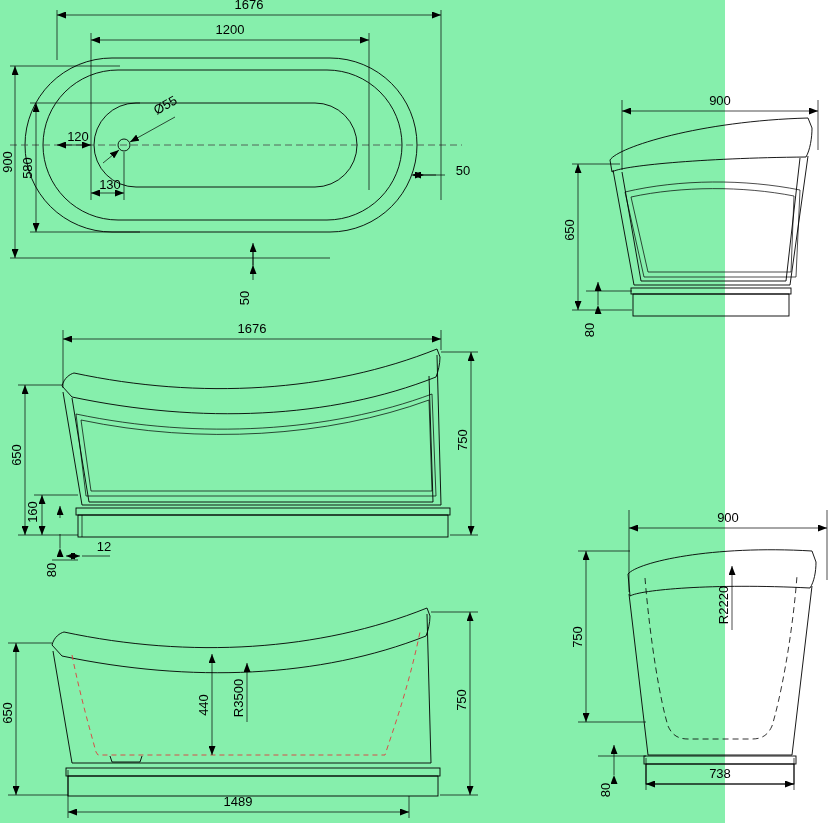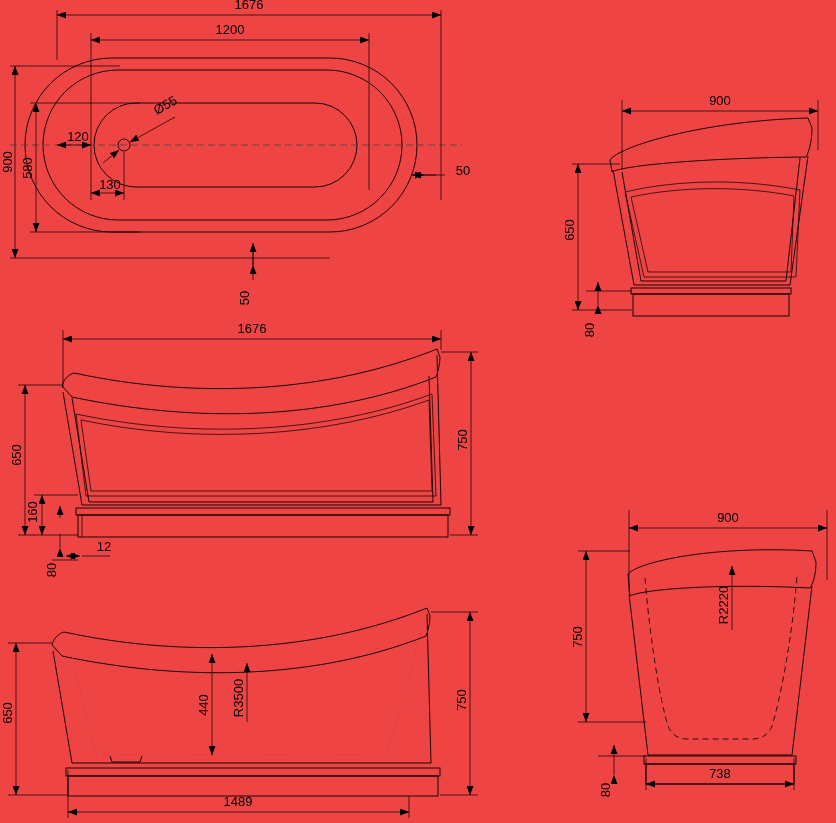--- a/index.html
+++ b/index.html
@@ -1,21 +1,21 @@
 <!DOCTYPE html>
 <html><head>
 <meta charset="utf-8">
 <style>
   html,body{margin:0;padding:0;background:#ffffff;}
   body{
     width:836px;height:823px;
     font-family:"Liberation Sans", sans-serif;
     overflow:hidden;
   }
-  #sheet{position:relative;width:836px;height:823px;background:#ef4444;}
+  #sheet{position:relative;width:725px;height:823px;background:#86efac;}
   svg#cad{position:absolute;left:0;top:0;width:836px;height:823px;}
   .ln{stroke:#000;stroke-width:0.9;fill:none;}
   .ln-thin{stroke:#000;stroke-width:0.7;fill:none;}
   .ln-dim{stroke:#000;stroke-width:0.7;fill:none;}
   .ln-ext{stroke:#000;stroke-width:0.7;fill:none;}
   .ln-center{stroke:#444;stroke-width:0.8;fill:none;stroke-dasharray:7 4;}
   .ln-hid{stroke:#000;stroke-width:0.8;fill:none;stroke-dasharray:6 4;}
   .ln-red{stroke:#e03c3c;stroke-width:0.9;fill:none;stroke-dasharray:5 4;}
   .dimtxt{font-family:"Liberation Sans", sans-serif;font-size:13px;fill:#000;}
   .dimtxt-v{font-family:"Liberation Sans", sans-serif;font-size:13px;fill:#000;}

